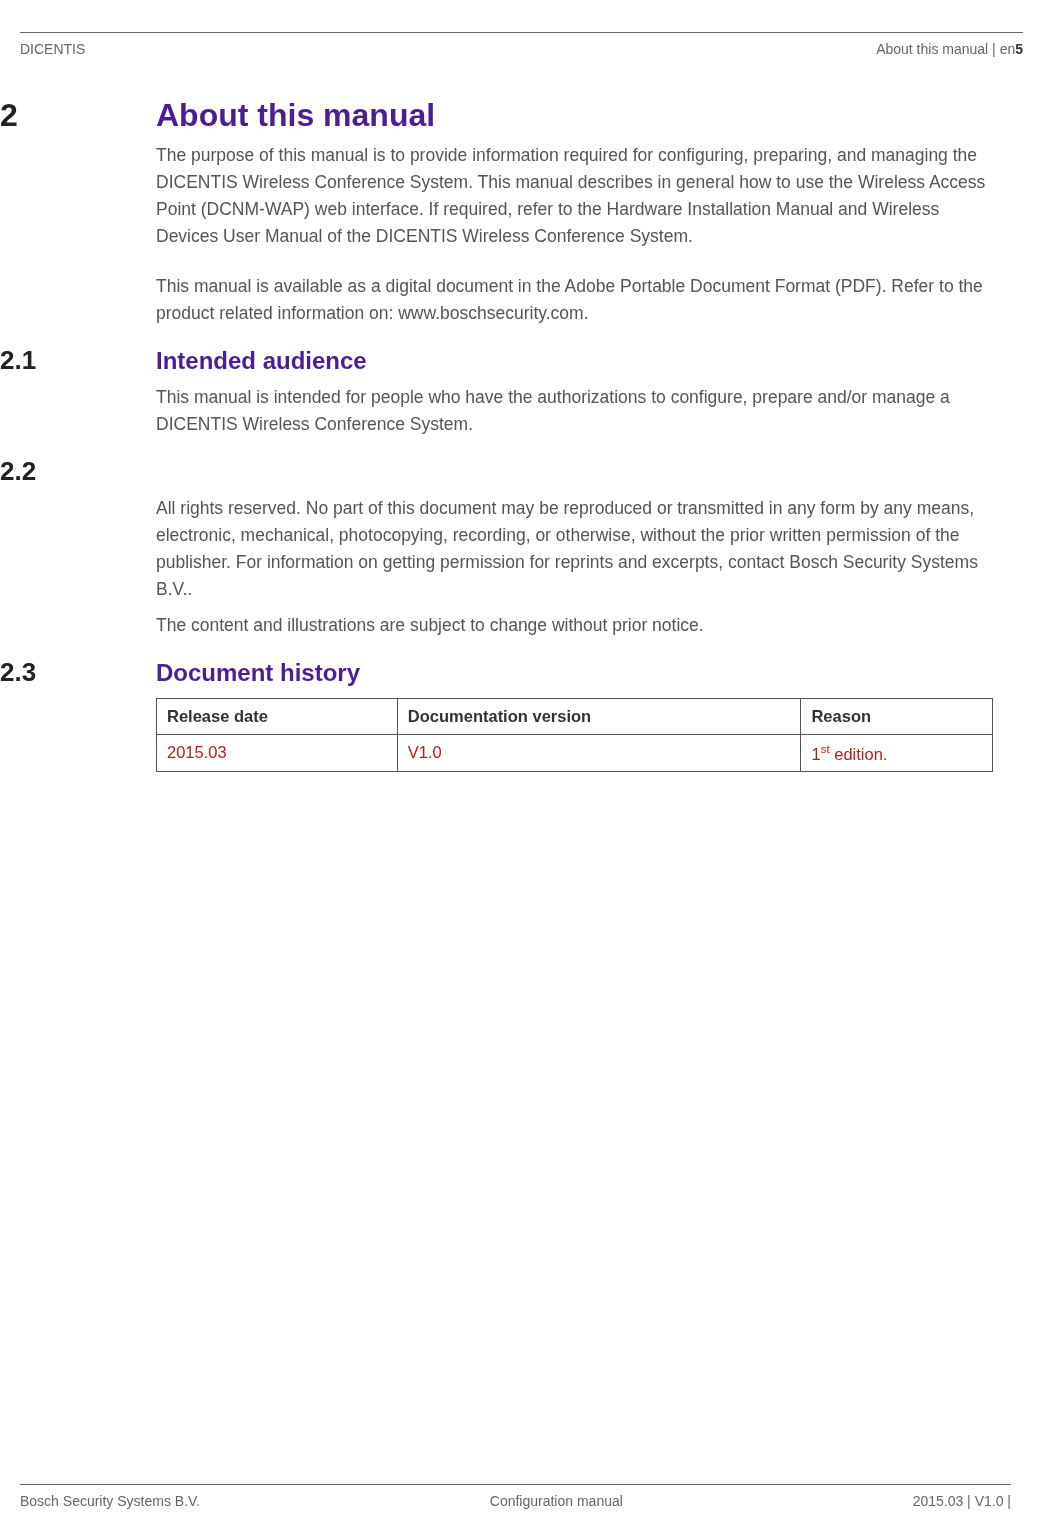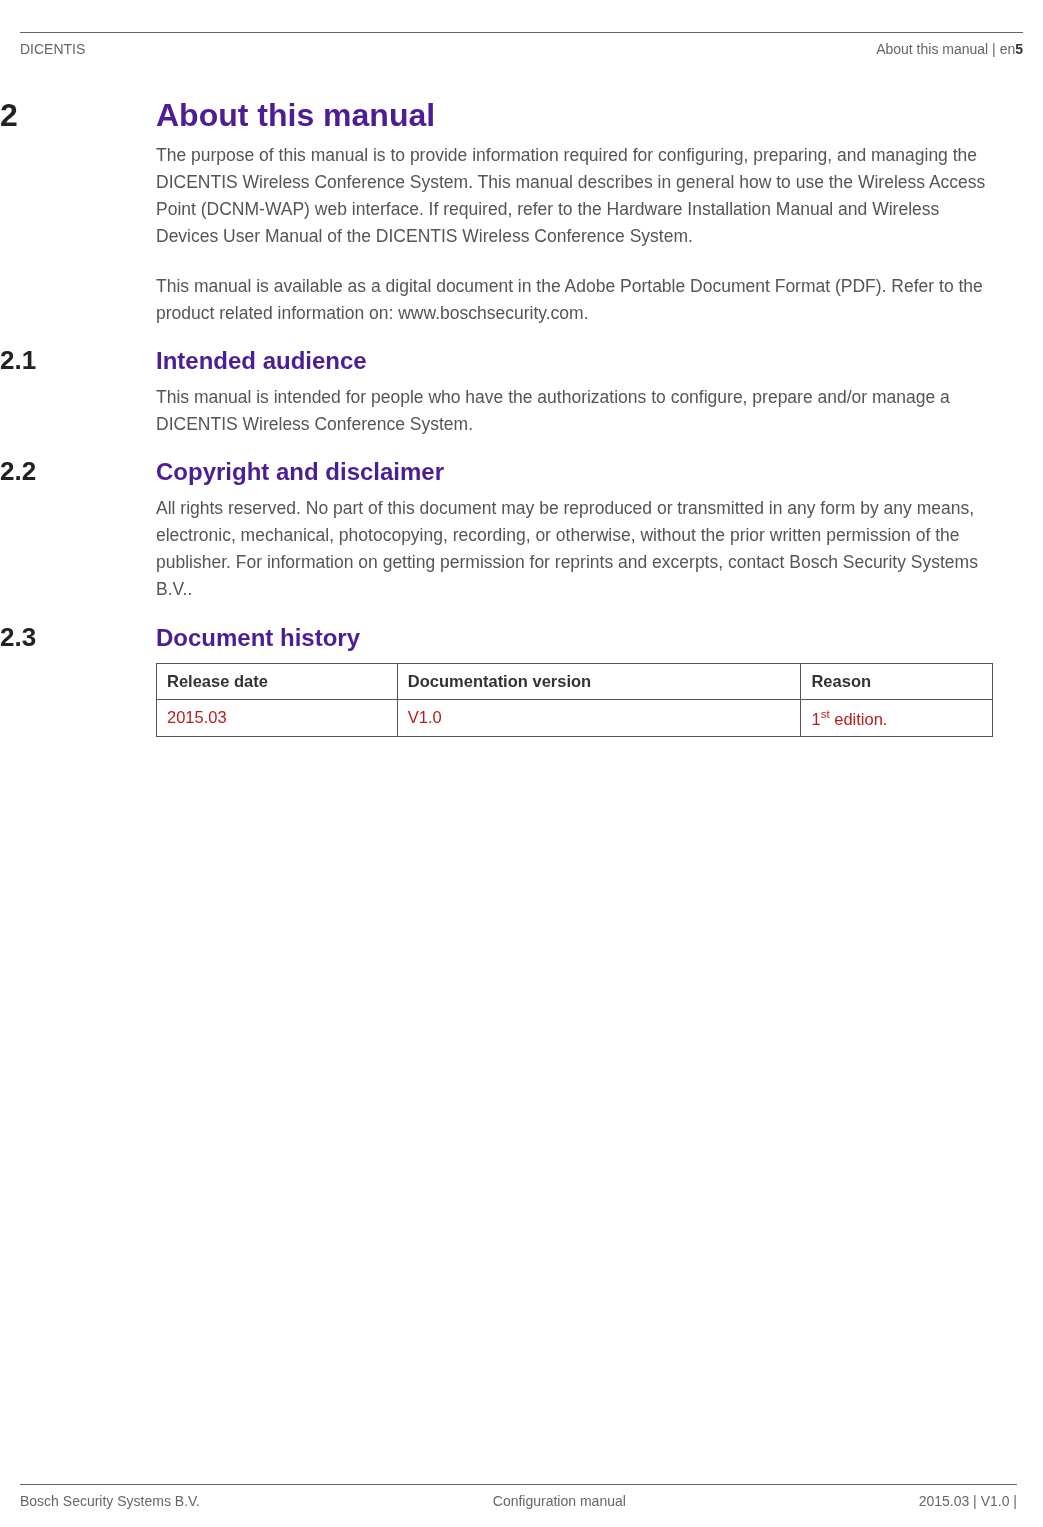--- a/index.html
+++ b/index.html
@@ -80,21 +80,21 @@
       font-weight: bold;
       color: #333;
     }
     .history-table td {
       color: #b91c1c;
     }
     .page-footer {
       position: absolute;
       bottom: 18px;
       left: 20px;
-      right: 26px;
+      right: 32px;
       border-top: 1px solid #666;
       padding-top: 8px;
       display: flex;
       justify-content: space-between;
       font-size: 14px;
       color: #666;
     }
     sup { font-size: 0.7em; vertical-align: super; }
   </style>
 </head>
@@ -118,23 +118,23 @@
   <div class="body-text spaced">This manual is available as a digital document in the Adobe Portable Document Format (PDF). Refer to the product related information on: www.boschsecurity.com.</div>
 
   <div class="section">
     <div class="section-number">2.1</div>
     <div class="section-title">Intended audience</div>
   </div>
   <div class="body-text">This manual is intended for people who have the authorizations to configure, prepare and/or manage a DICENTIS Wireless Conference System.</div>
 
   <div class="section">
     <div class="section-number">2.2</div>
-    <div class="section-title">Copyright and disclaimer</div>
   </div>
   <div class="body-text">All rights reserved. No part of this document may be reproduced or transmitted in any form by any means, electronic, mechanical, photocopying, recording, or otherwise, without the prior written permission of the publisher. For information on getting permission for reprints and excerpts, contact Bosch Security Systems B.V..</div>
+  <div class="body-text">The content and illustrations are subject to change without prior notice.</div>
 
   <div class="section">
     <div class="section-number">2.3</div>
     <div class="section-title">Document history</div>
   </div>
 
   <table class="history-table">
     <thead>
       <tr>
         <th>Release date</th>

